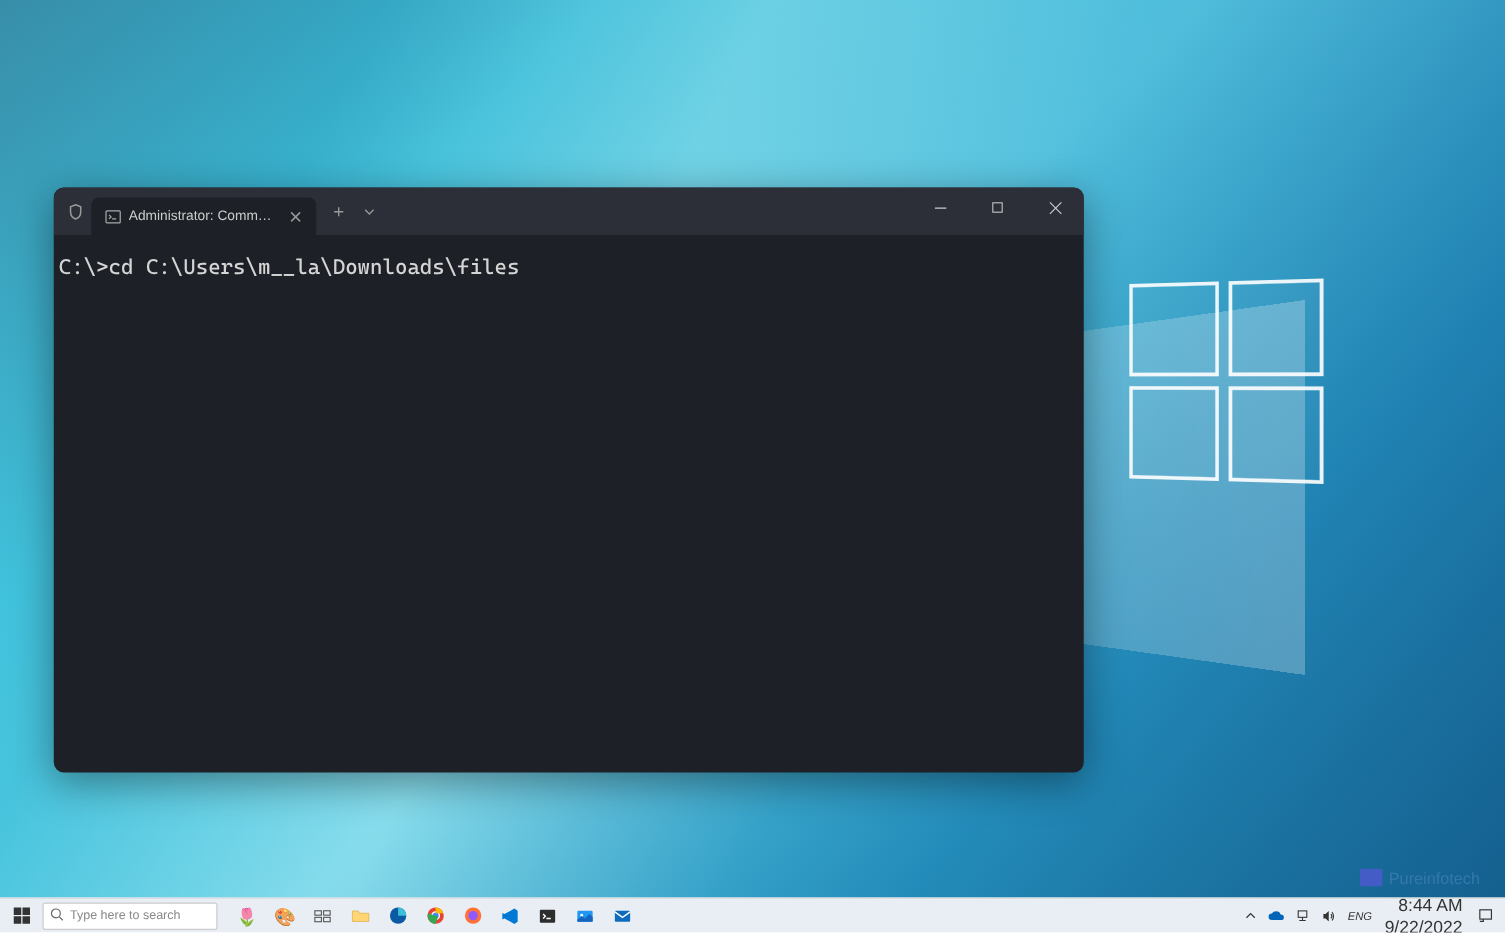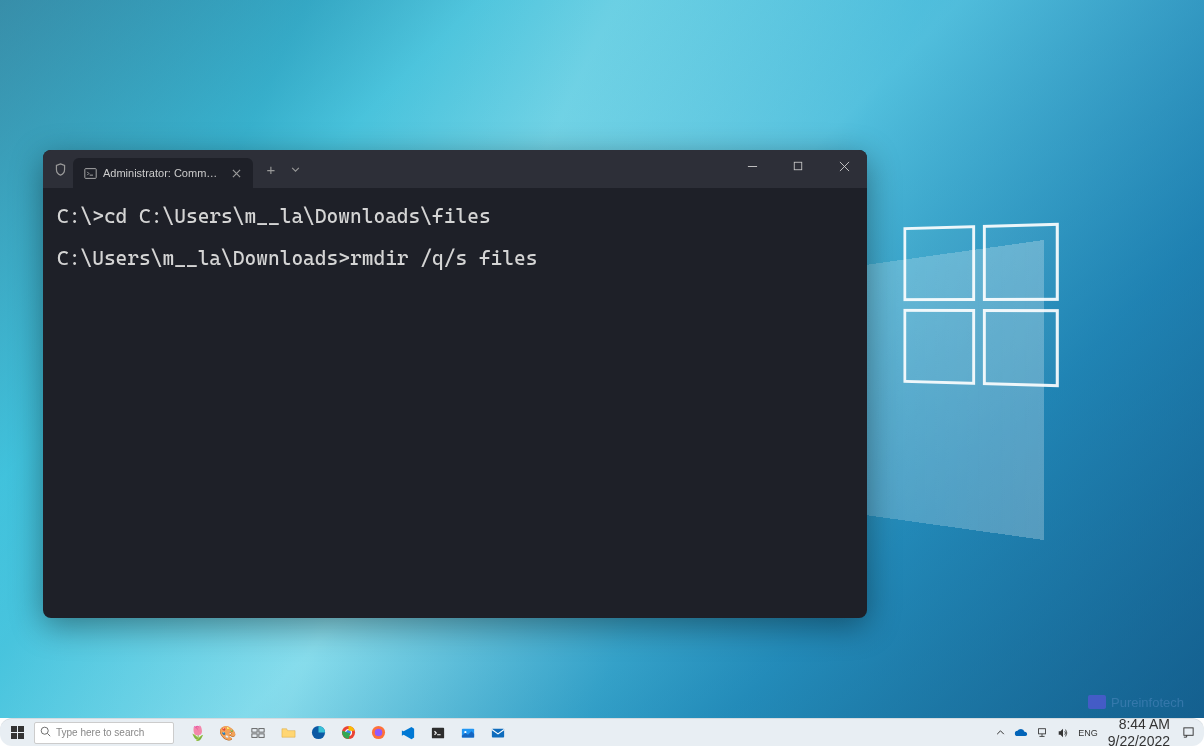--- a/index.html
+++ b/index.html
@@ -185,23 +185,23 @@
       height: 32px;
       display: flex;
       align-items: center;
       justify-content: center;
       color: #ccc;
       cursor: pointer;
     }
     
     .terminal-content {
       flex: 1;
-      padding: 12px 14px;
+      padding: 12px 4px;
       font-family: "Cascadia Mono", "Consolas", monospace;
-      font-size: 20px;
+      font-size: 17px;
       color: #d4d4d4;
       line-height: 1.6;
     }
     
     .terminal-line {
       margin-bottom: 10px;
       white-space: pre;
     }
     
     
@@ -231,21 +231,20 @@
     .taskbar {
       position: absolute;
       bottom: 0;
       left: 0;
       right: 0;
       height: 28px;
       background: #e8eef3;
       display: flex;
       align-items: center;
       border-top: 1px solid rgba(0,0,0,0.08);
-      border-radius: 12px;
     }
     
     .start-button {
       width: 34px;
       height: 28px;
       display: flex;
       align-items: center;
       justify-content: center;
       cursor: pointer;
     }
@@ -320,20 +319,21 @@
       font-size: 11px;
       color: #333;
       cursor: pointer;
     }
     
     .lang-indicator {
       font-size: 9px;
       color: #333;
       padding: 0 4px;
       cursor: pointer;
+      font-style: italic;
     }
     
     .clock {
       font-size: 14px;
       color: #333;
       text-align: right;
       line-height: 1.2;
       padding: 0 5px;
       cursor: pointer;
     }
@@ -399,21 +399,20 @@
         </div>
         <div class="window-control close-btn">
           <svg viewBox="0 0 12 12" width="11" height="11">
               <path d="M1 1 L11 11 M11 1 L1 11" stroke="#ccc" stroke-width="1"></path>
             </svg>
         </div>
       </div>
     </div>
     <div class="terminal-content">
       <div class="terminal-line">C:\&gt;cd C:\Users\m__la\Downloads\files</div>
-      <div class="terminal-line">C:\Users\m__la\Downloads&gt;rmdir /q/s files</div>
     </div>
   </div>
 
   <div class="watermark">
     <div class="watermark-icon"></div>
     <span class="watermark-text">Pureinfotech</span>
   </div>
 </div>
 
 <div class="taskbar">

